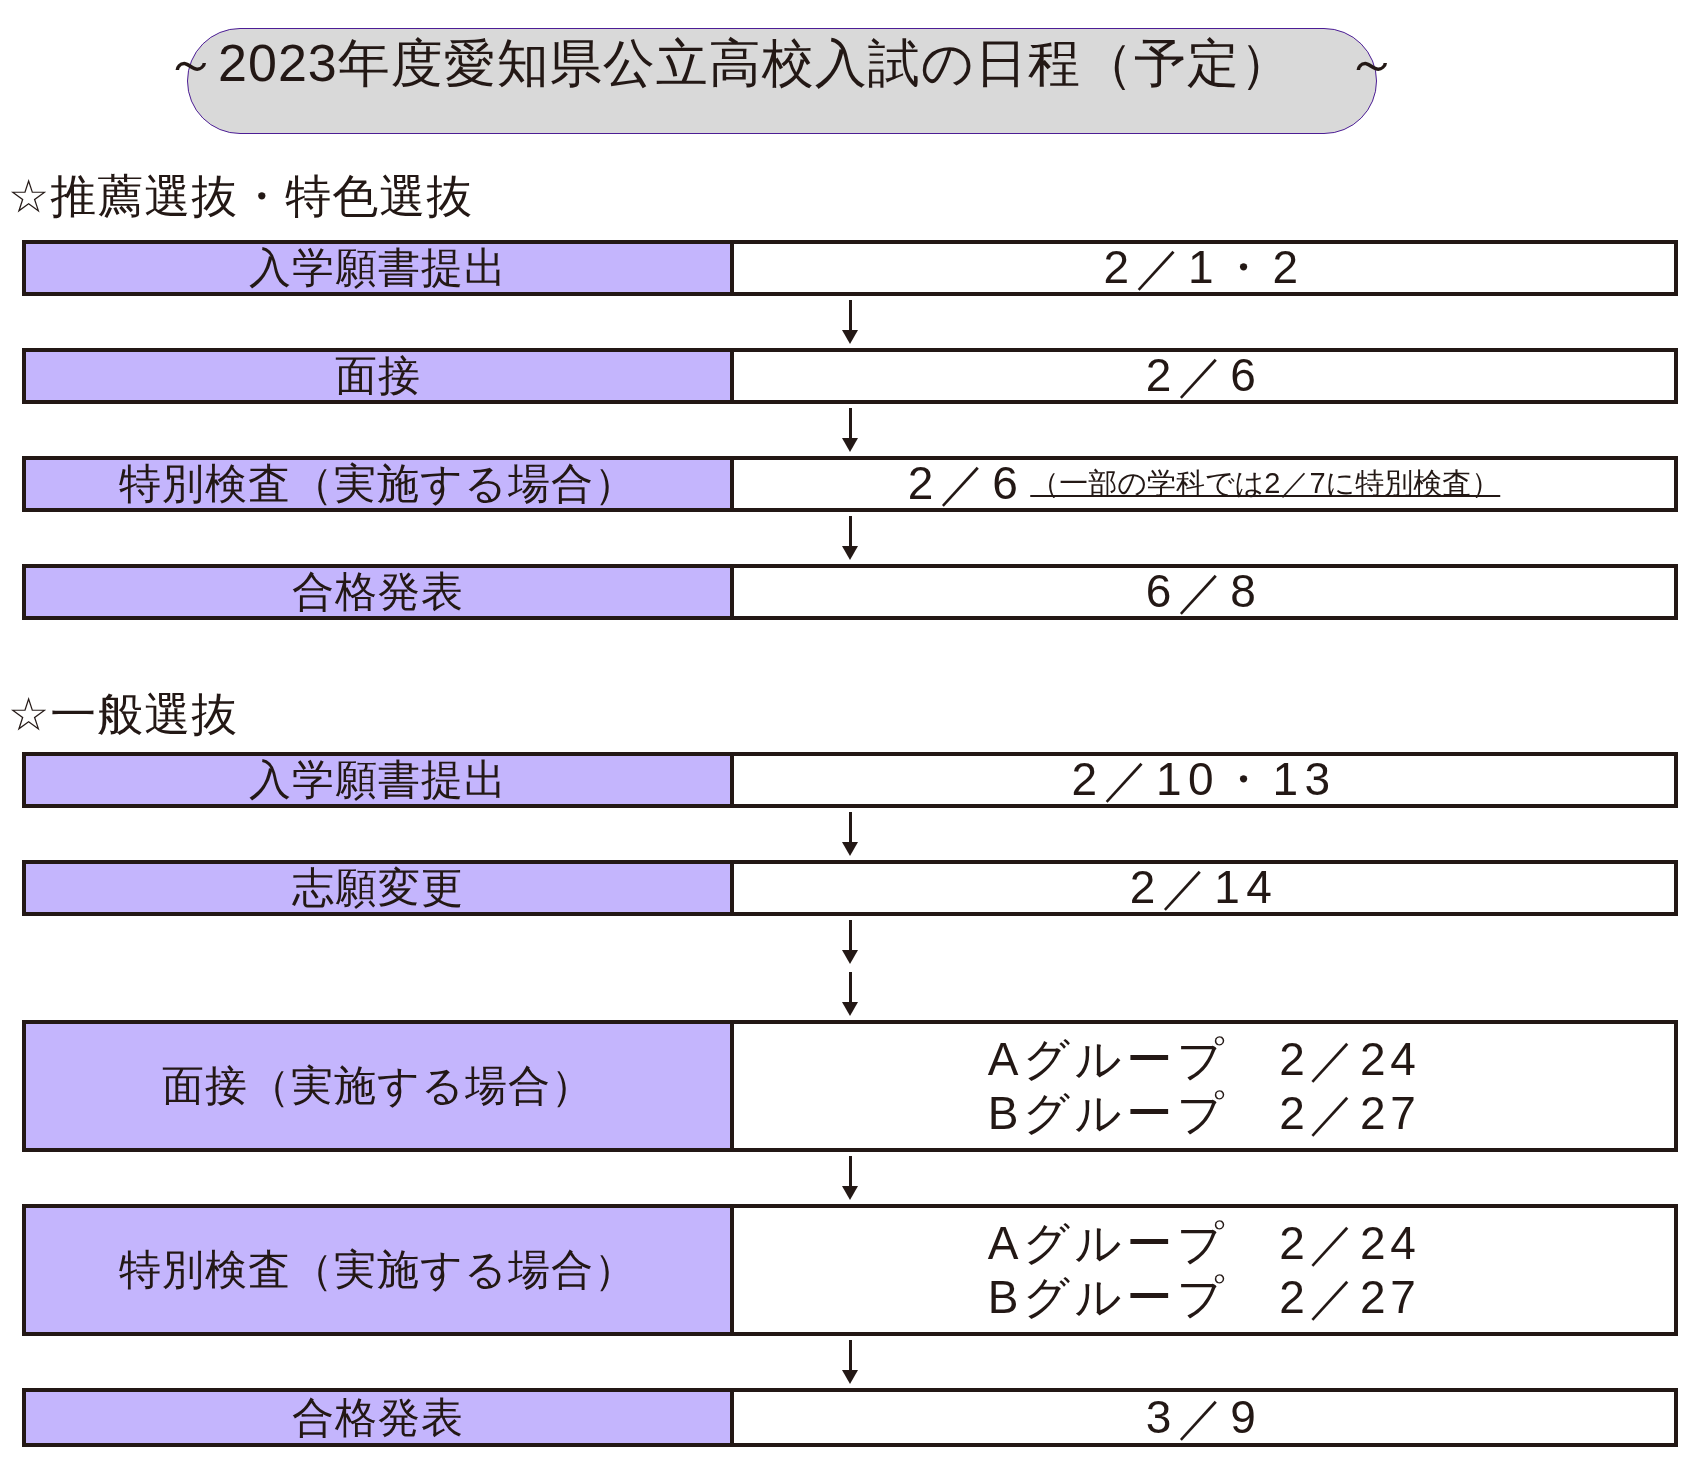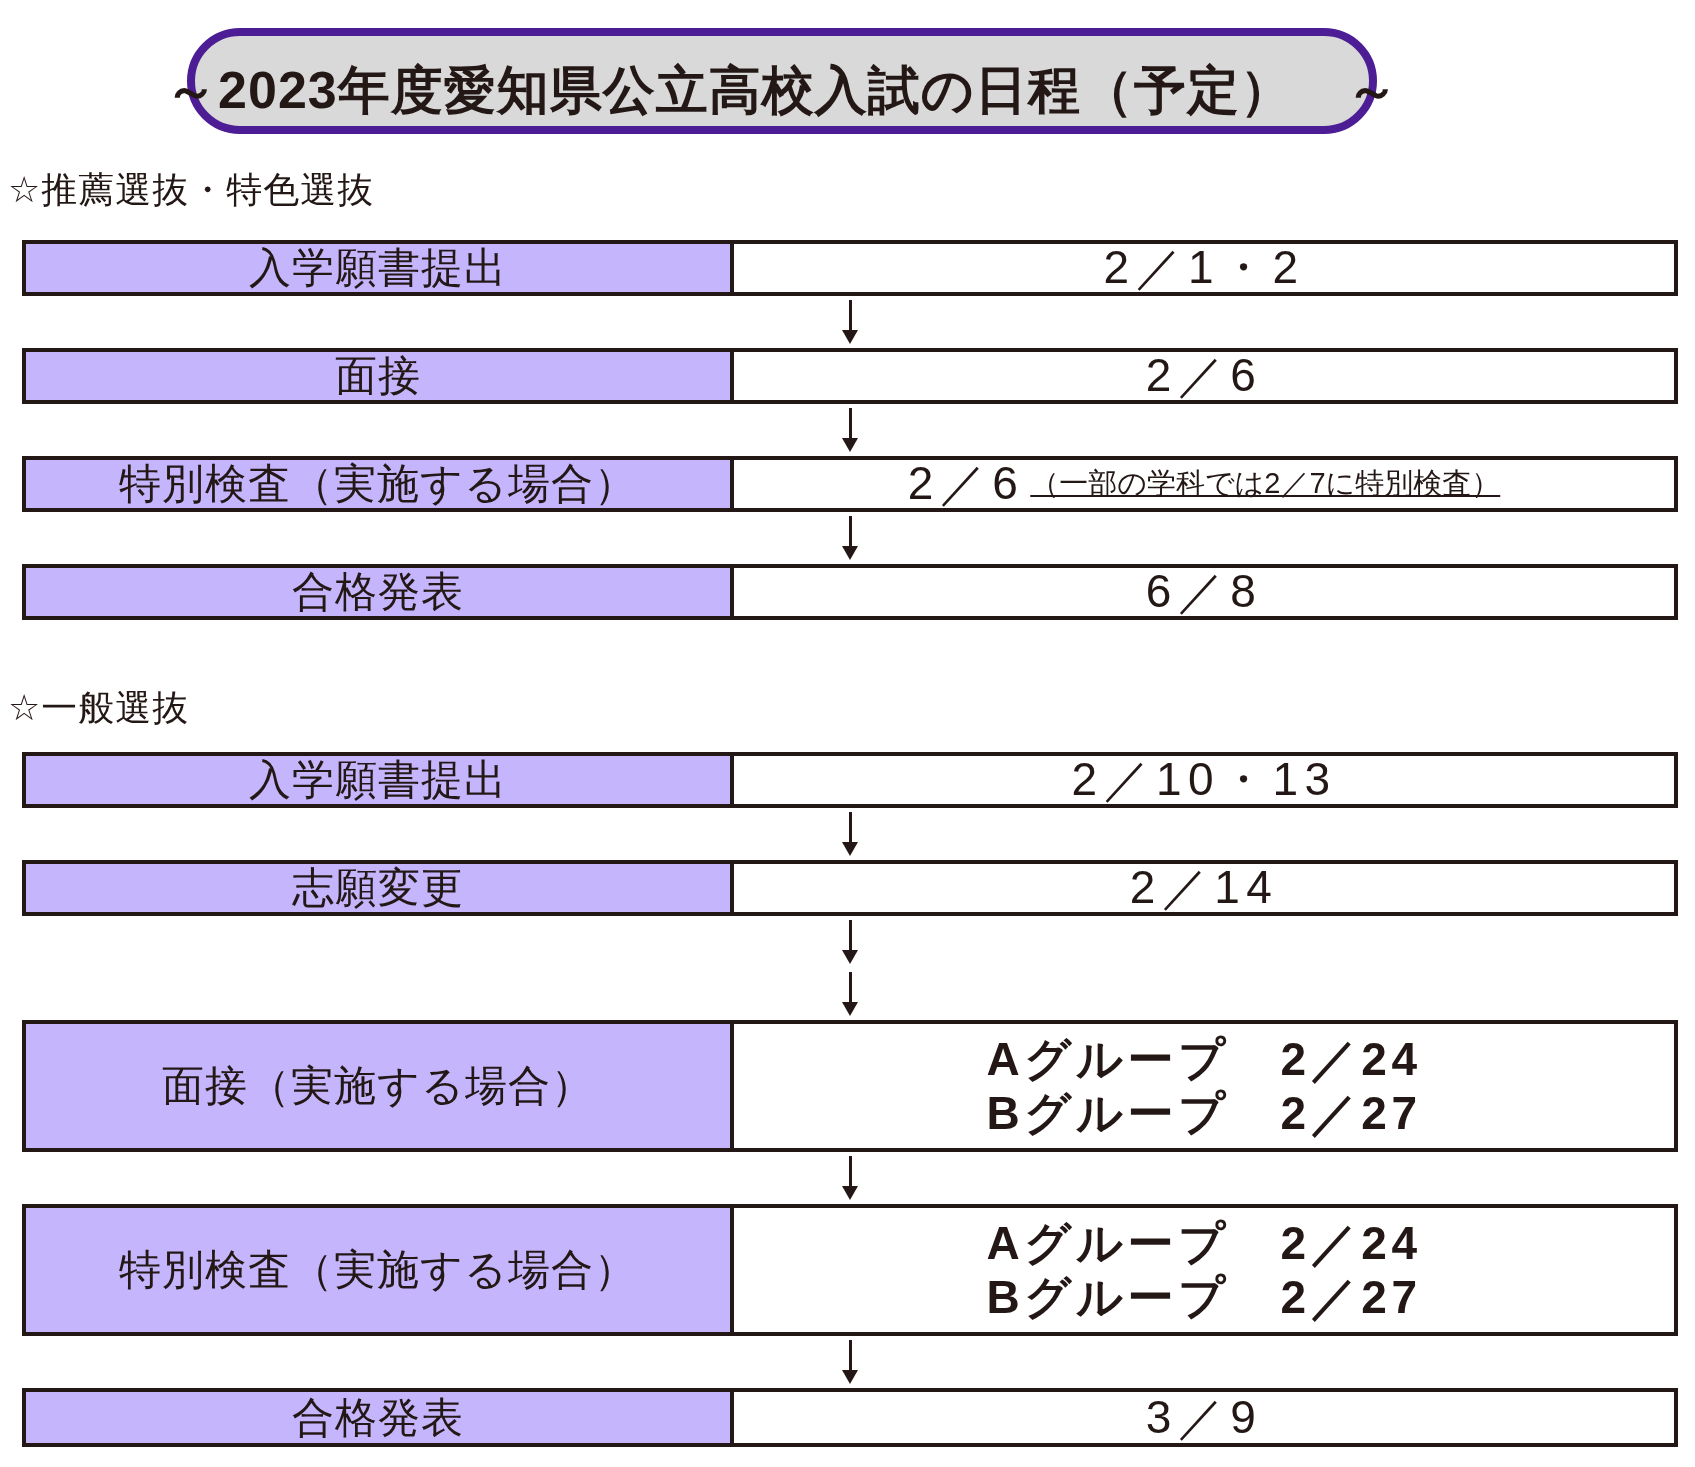--- a/index.html
+++ b/index.html
@@ -8,29 +8,29 @@
     background: #ffffff;
     color: #231815;
     font-family: "Liberation Sans", "DejaVu Sans", sans-serif;
     position: relative;
     overflow: hidden;
   }
   .title-box {
     position: absolute; left: 187px; top: 28px;
     width: 1190px; height: 106px;
     background: #d9d9d9;
-    border: 8px solid #4c1d95;
+    border: 1px solid #4c1d95;
     border-radius: 54px;
-    display: flex; align-items: flex-end; justify-content: center;
-    font-size: 52px; font-weight: bold; letter-spacing: 1px;
+    display: flex; align-items: flex-start; justify-content: center;
+    font-size: 52px; font-weight: normal; letter-spacing: 1px;
     white-space: nowrap;
   }
   .section-label {
     position: absolute; left: 8px;
-    font-size: 36px; font-weight: 500;
+    font-size: 46px; font-weight: 500;
     letter-spacing: 1px; white-space: nowrap;
   }
   #section1-label { top: 166px; }
   #section2-label { top: 684px; }
   .sched-table { position: absolute; left: 22px; width: 1656px; }
   #table1 { top: 240px; }
   #table2 { top: 752px; }
   .row {
     display: flex; width: 100%;
     border: 4px solid #231815;
@@ -45,21 +45,21 @@
     display: flex; align-items: center; justify-content: center;
     font-size: 42px; letter-spacing: 1px; white-space: nowrap;
   }
   .cell-value {
     flex: 1;
     display: flex; align-items: center; justify-content: center;
     font-size: 46px; white-space: nowrap;
   }
   .date-text { letter-spacing: 0.14em; }
   .note-text { font-size: 29px; letter-spacing: 0; margin-left: 6px; text-decoration: underline; }
-  .value-lines { display: flex; flex-direction: column; align-items: flex-start; font-weight: bold; }
+  .value-lines { display: flex; flex-direction: column; align-items: flex-start; }
   .value-lines .date-text { line-height: 54px; letter-spacing: 0.10em; }
   .arrow-gap {
     height: 52px; width: 100%;
     display: flex; align-items: center; justify-content: center;
   }
   .down-arrow { position: relative; width: 3px; height: 44px; }
   .down-arrow .shaft {
     position: absolute; left: 0; top: 0;
     width: 3px; height: 33px; background: #231815;
   }

